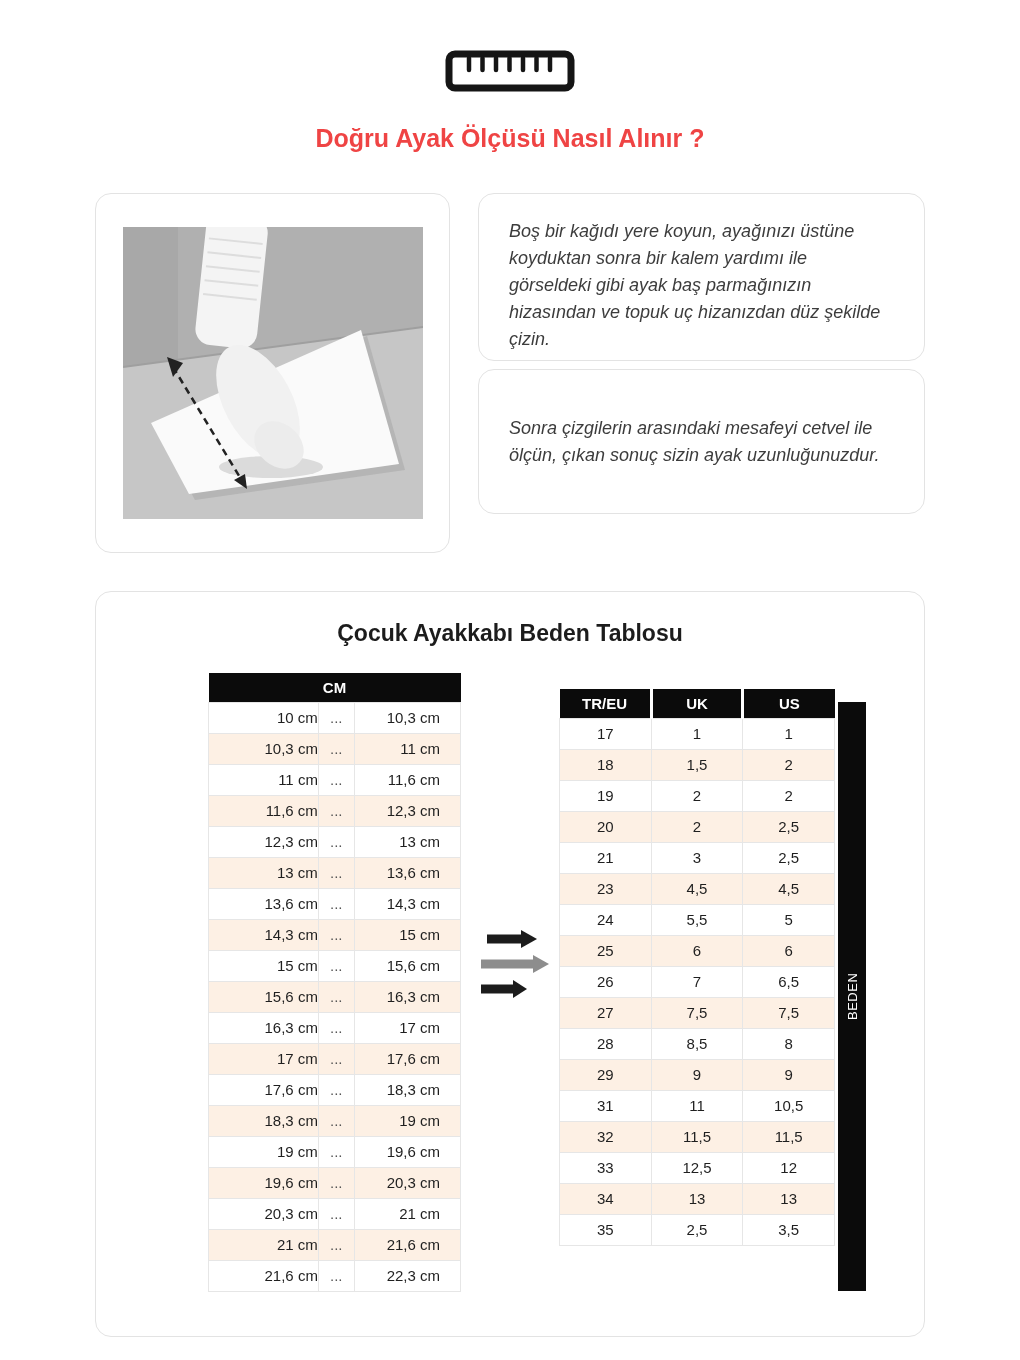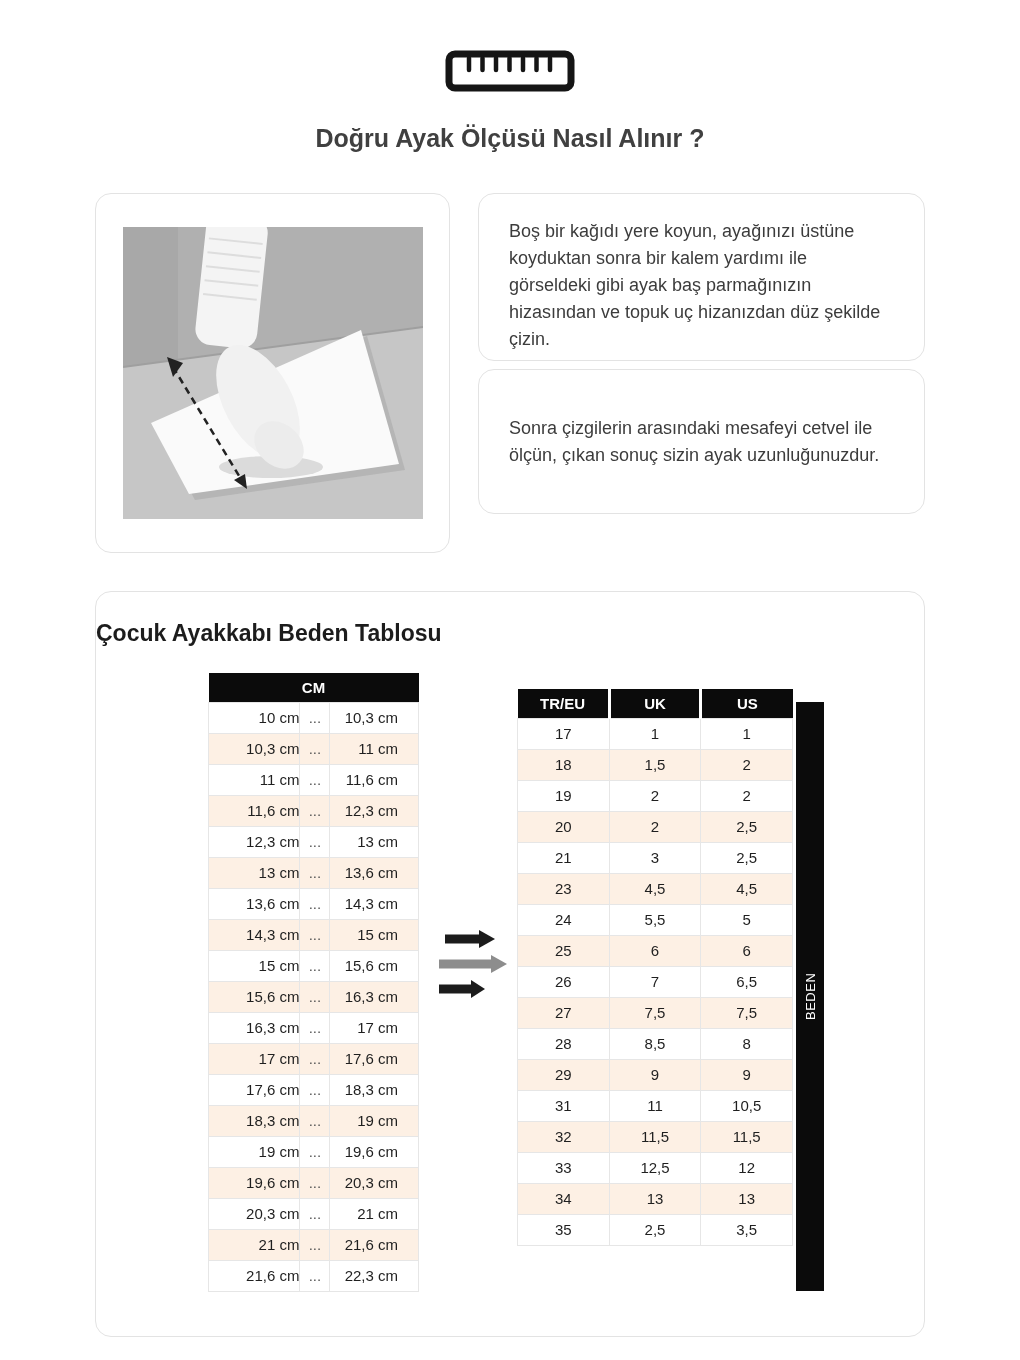--- a/index.html
+++ b/index.html
@@ -3,45 +3,45 @@
 <meta charset="utf-8">
 <style>
   * { margin:0; padding:0; box-sizing:border-box; }
   html,body { background:#fff; }
   body {
     width:1020px; height:1360px; margin:0 auto;
     font-family:"Liberation Sans", sans-serif;
     color:var(--text,#2b2b2b);
   }
   .ruler-wrap { display:flex; justify-content:center; padding-top:50px; }
-  .page-title { text-align:center; font-size:25px; font-weight:bold; margin-top:32px; color:#404040; }
+  .page-title { text-align:center; font-size:25px; font-weight:bold; margin-top:32px; color:#ef4444; }
 
   .howto { display:flex; gap:28px; margin:40px 95px 0; }
   .photo-card {
     width:355px; height:360px; border:1px solid var(--card-border,#e3e3e3);
     border-radius:16px; display:flex; align-items:center; justify-content:center;
     overflow:hidden;
   }
-  .howto-right { flex:1; display:flex; flex-direction:column; gap:8px; }
+  .howto-right { flex:1; display:flex; flex-direction:column; gap:8px;font-style:italic; }
   .text-card {
     border:1px solid var(--card-border,#e3e3e3); border-radius:16px;
     padding:24px 30px; font-size:18px; line-height:1.5; color:#3c3c3c;
   }
   .text-card.step1 { height:168px; }
   .text-card.step2 { height:145px; display:flex; align-items:center; }
 
   .table-card {
     margin:38px 95px 0; border:1px solid var(--card-border,#e3e3e3);
     border-radius:16px; padding:28px 0 44px;
   }
-  .table-title { text-align:left; font-size:23px; font-weight:bold; color:#1c1c1c; }
+  .table-title { text-align:center; font-size:23px; font-weight:bold; color:#1c1c1c; }
   .tables { display:flex; align-items:flex-start; margin-top:26px; padding-left:112px; }
 
   table { border-collapse:collapse; font-size:15px; color:#1f1f1f; }
-  .cm-table { width:211px; }
+  .cm-table { width:253px; }
   th {
     background:var(--header-bg,#0b0b0b); color:#fff; height:29px;
     font-weight:bold; font-size:15px; text-align:center;
   }
   td { border:1px solid var(--table-border,#e6e6e6); height:31px; background:#fff; }
   tbody tr:nth-child(even) td { background:var(--row-alt,#fdf0e4); }
 
   .cm-cell-from { width:92px; text-align:right; }
   .cm-cell-dots { width:30px; text-align:center; color:#555; }
   .cm-cell-to   { width:89px; text-align:right; padding-right:20px; }

